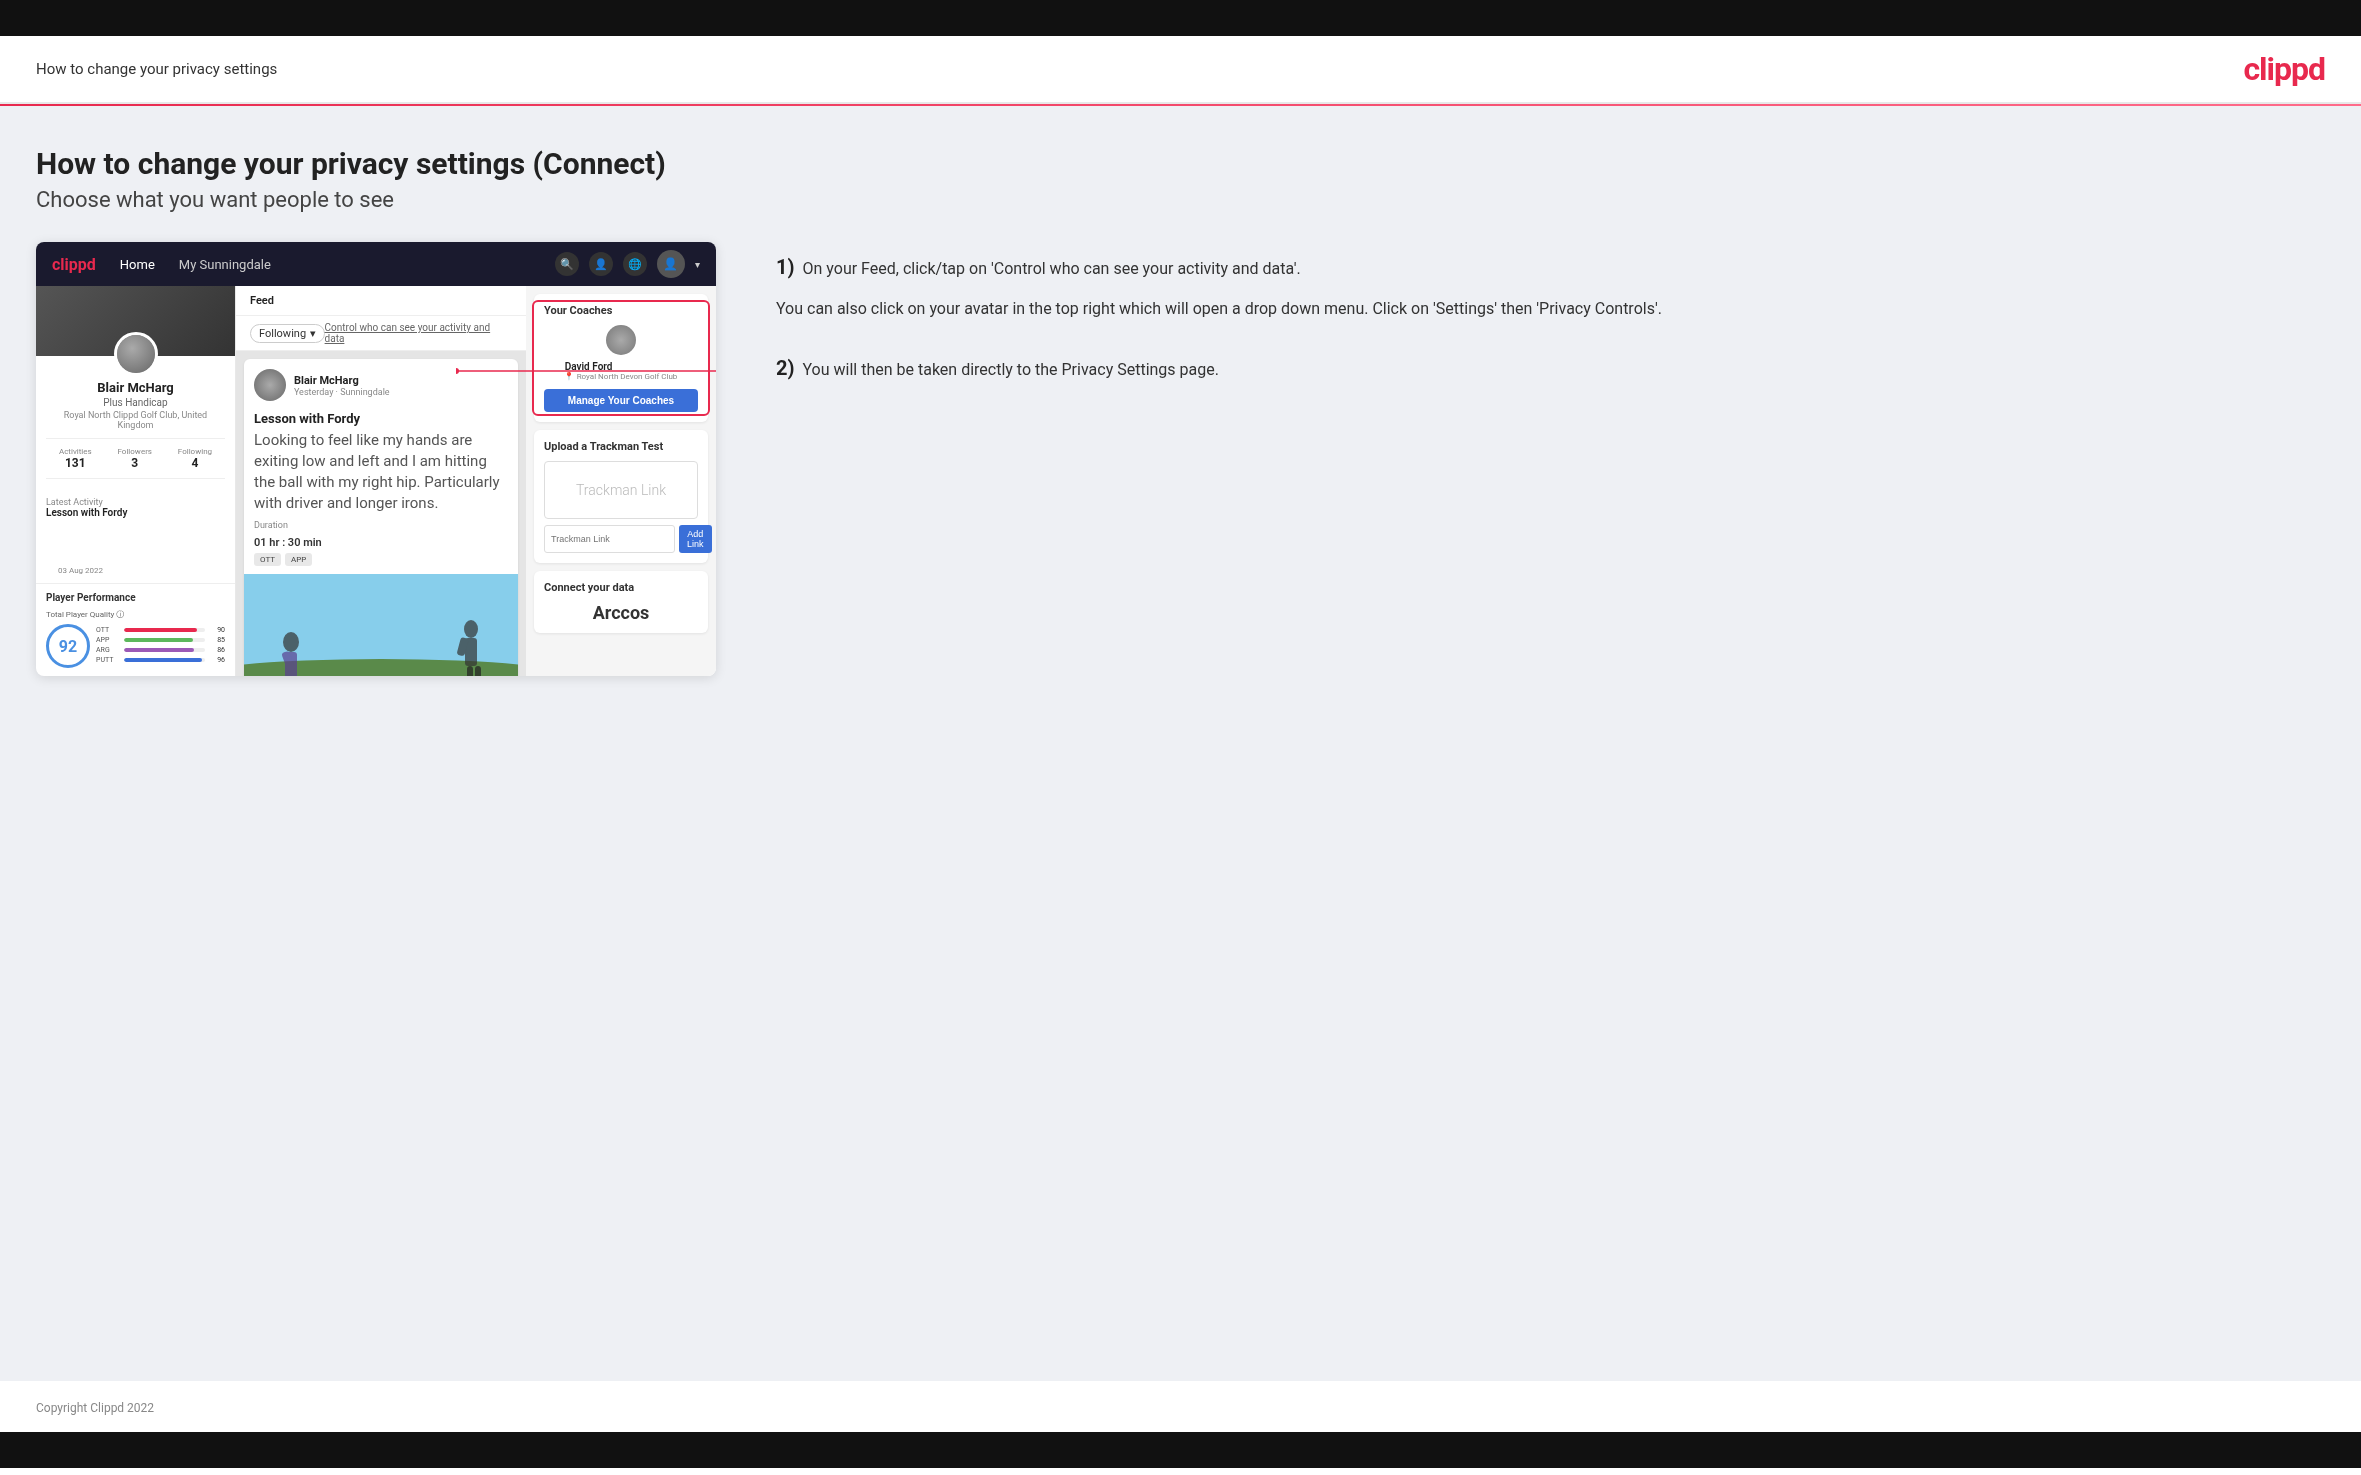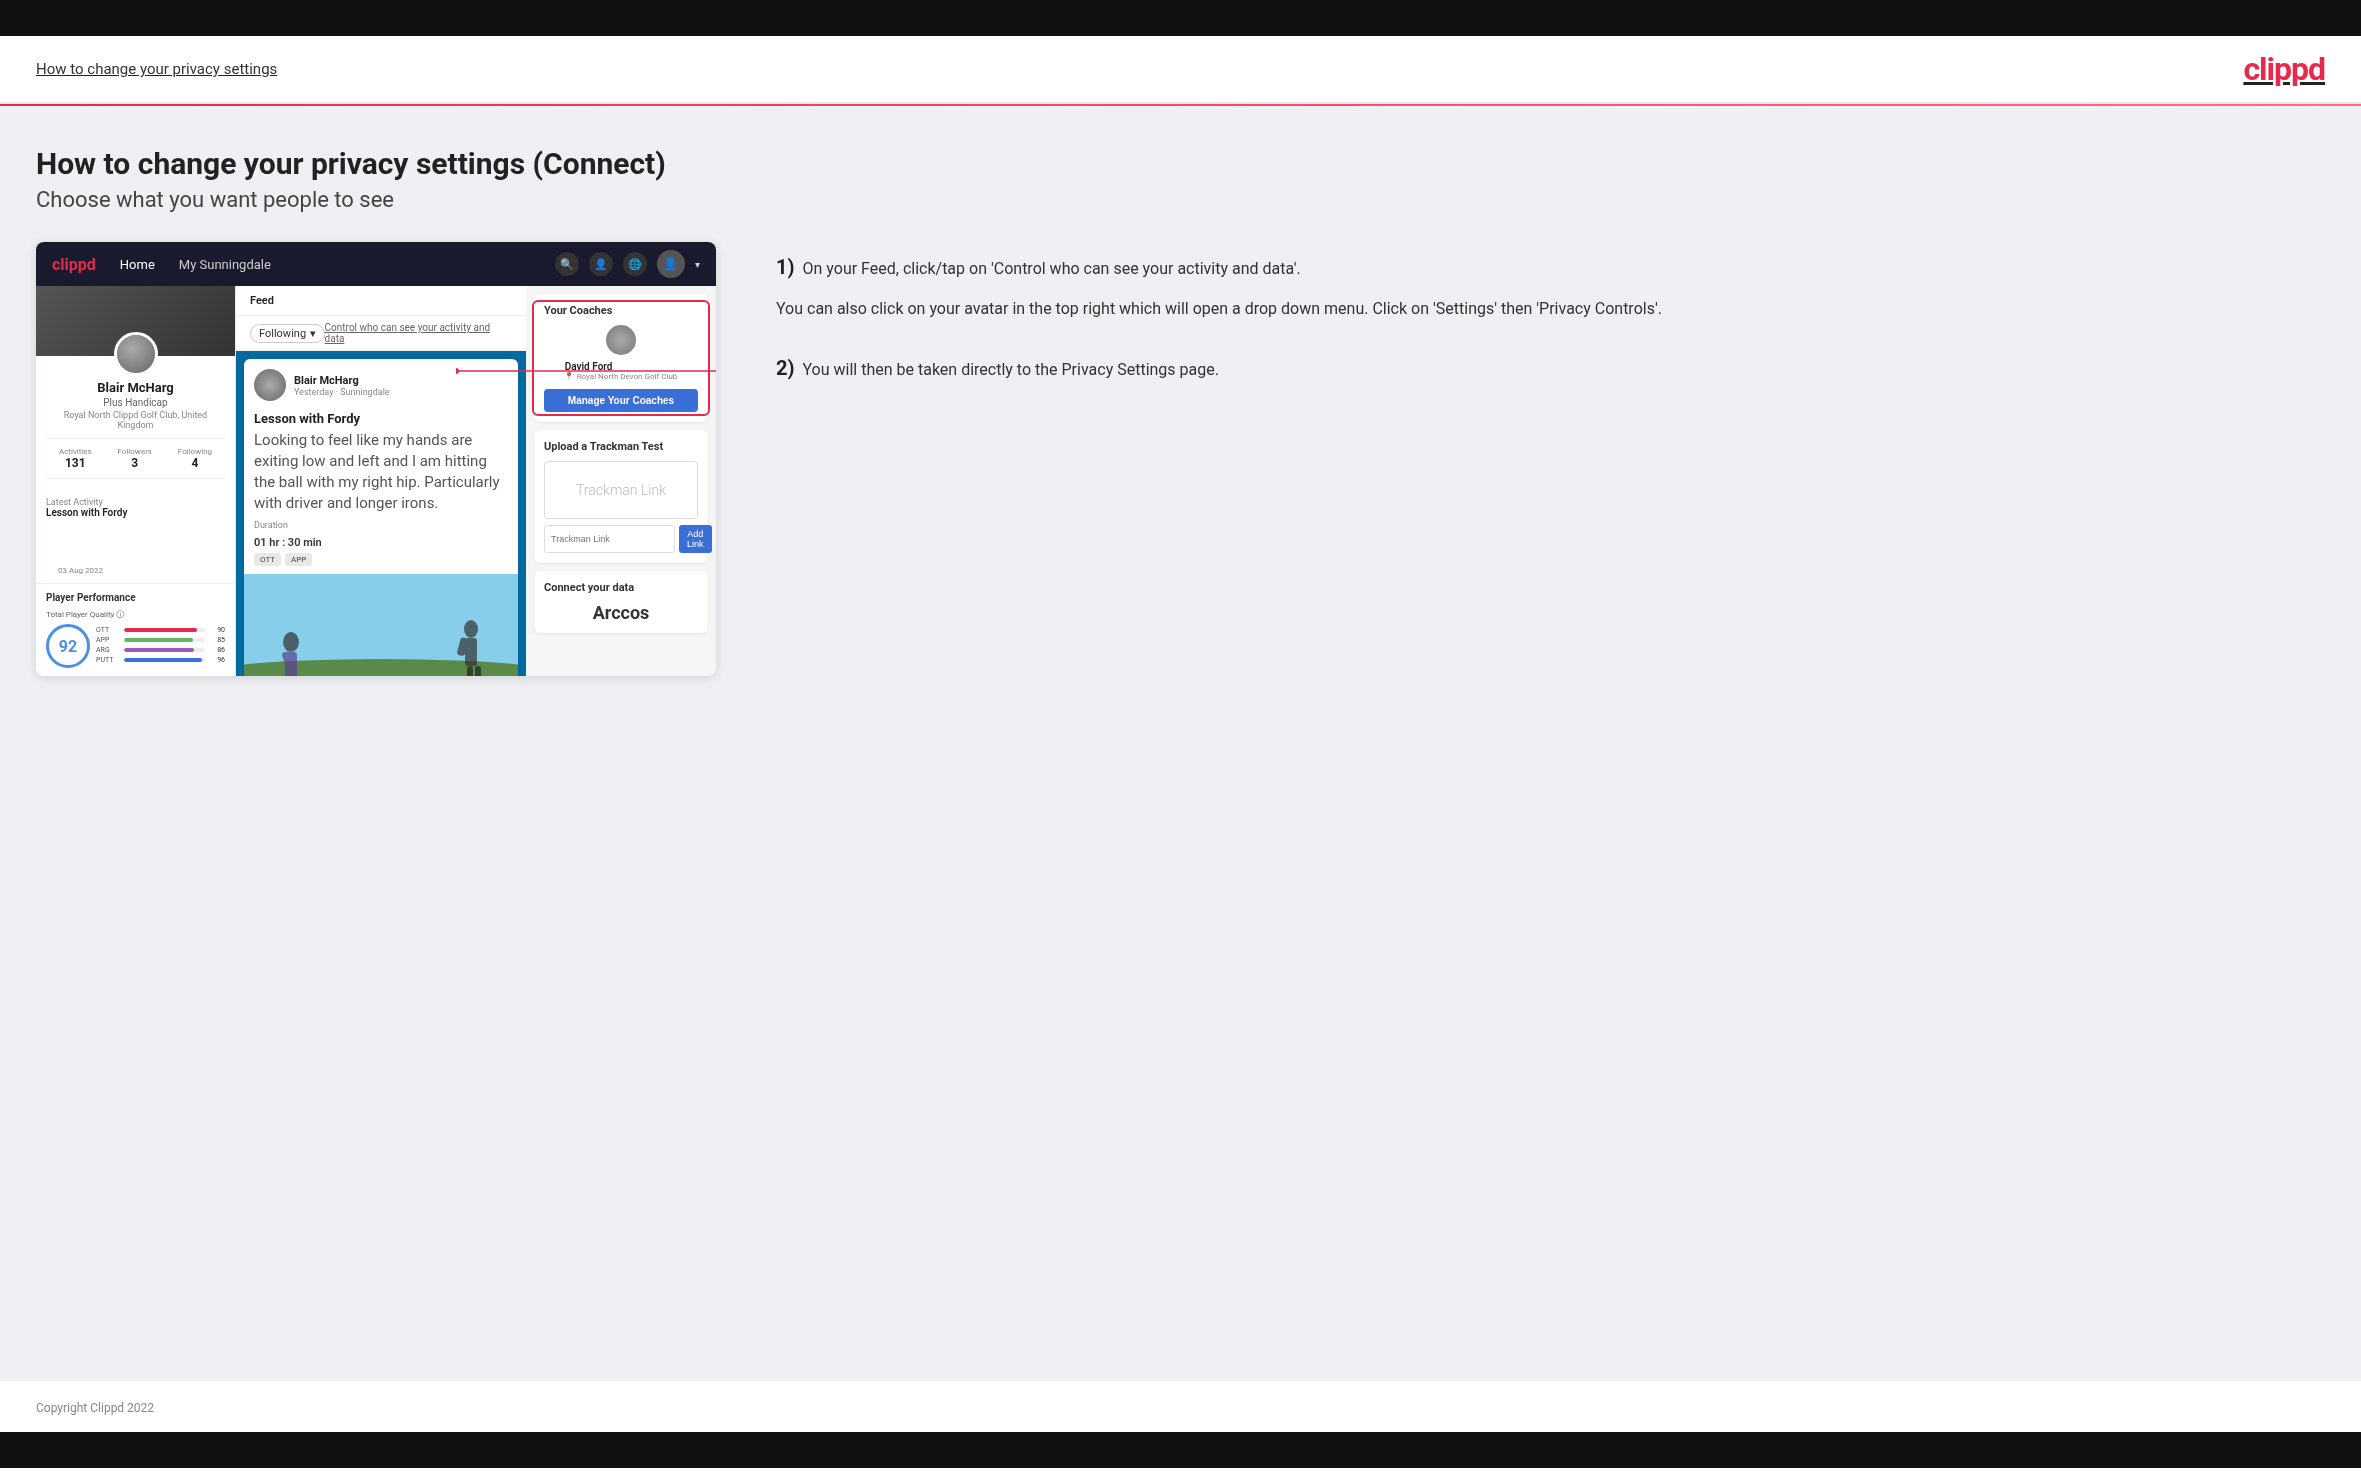--- a/index.html
+++ b/index.html
@@ -17,21 +17,20 @@
       width: 100%;
     }
 
     
     .site-header {
       display: flex;
       align-items: center;
       justify-content: space-between;
       padding: 14px 36px;
       border-bottom: 2px solid #e8e8e8;
-      text-decoration: underline;
     }
     .site-header-title {
       font-size: 15px;
       color: #333;
     }
     .clippd-logo {
       font-size: 32px;
       font-weight: 700;
       color: #e8294e;
       letter-spacing: -1px;
@@ -288,21 +287,21 @@
       font-size: 7px;
       color: #333;
       width: 16px;
       text-align: right;
     }
 
     
     .feed-area {
       flex: 1;
       overflow-y: auto;
-      background: #0369a1;
+      background: #e5e5e5;
     }
     .feed-header {
       background: #fff;
       padding: 8px 14px;
       border-bottom: 1px solid #eee;
       display: flex;
       align-items: center;
       gap: 8px;
     }
     .feed-tab {

